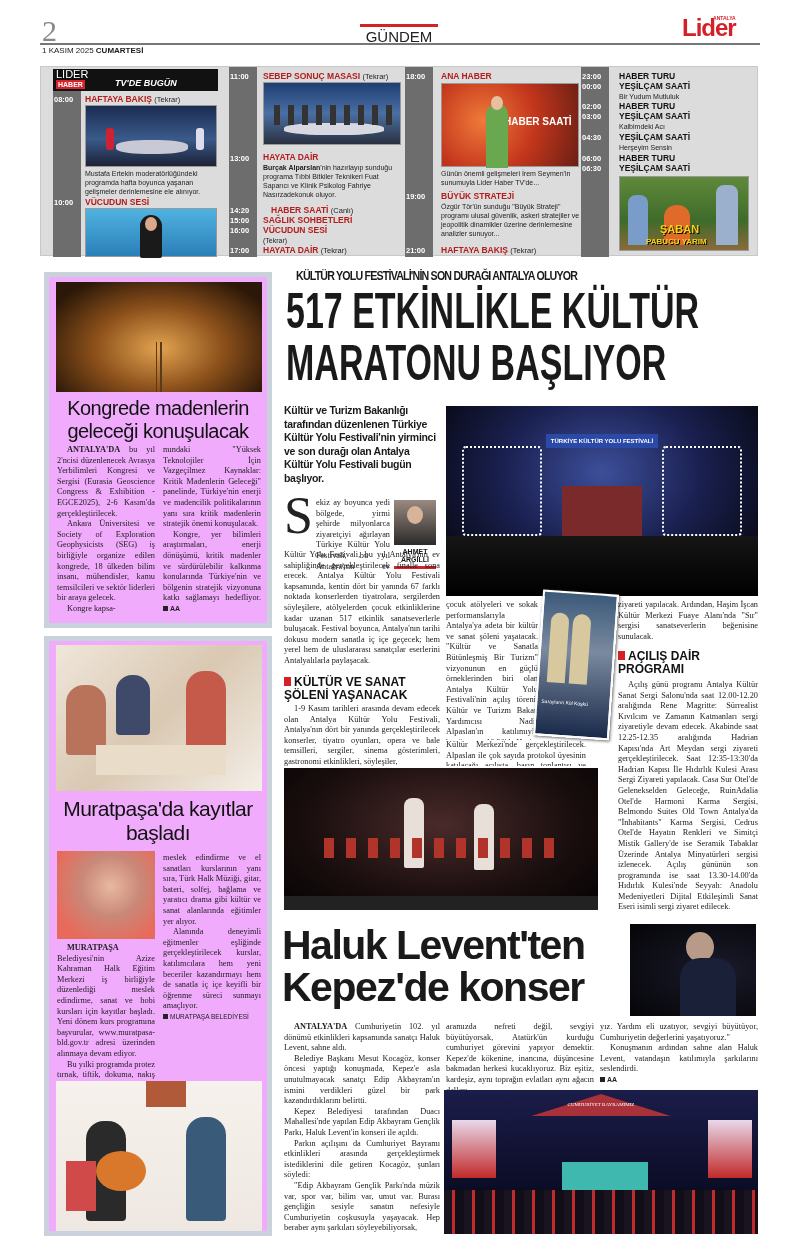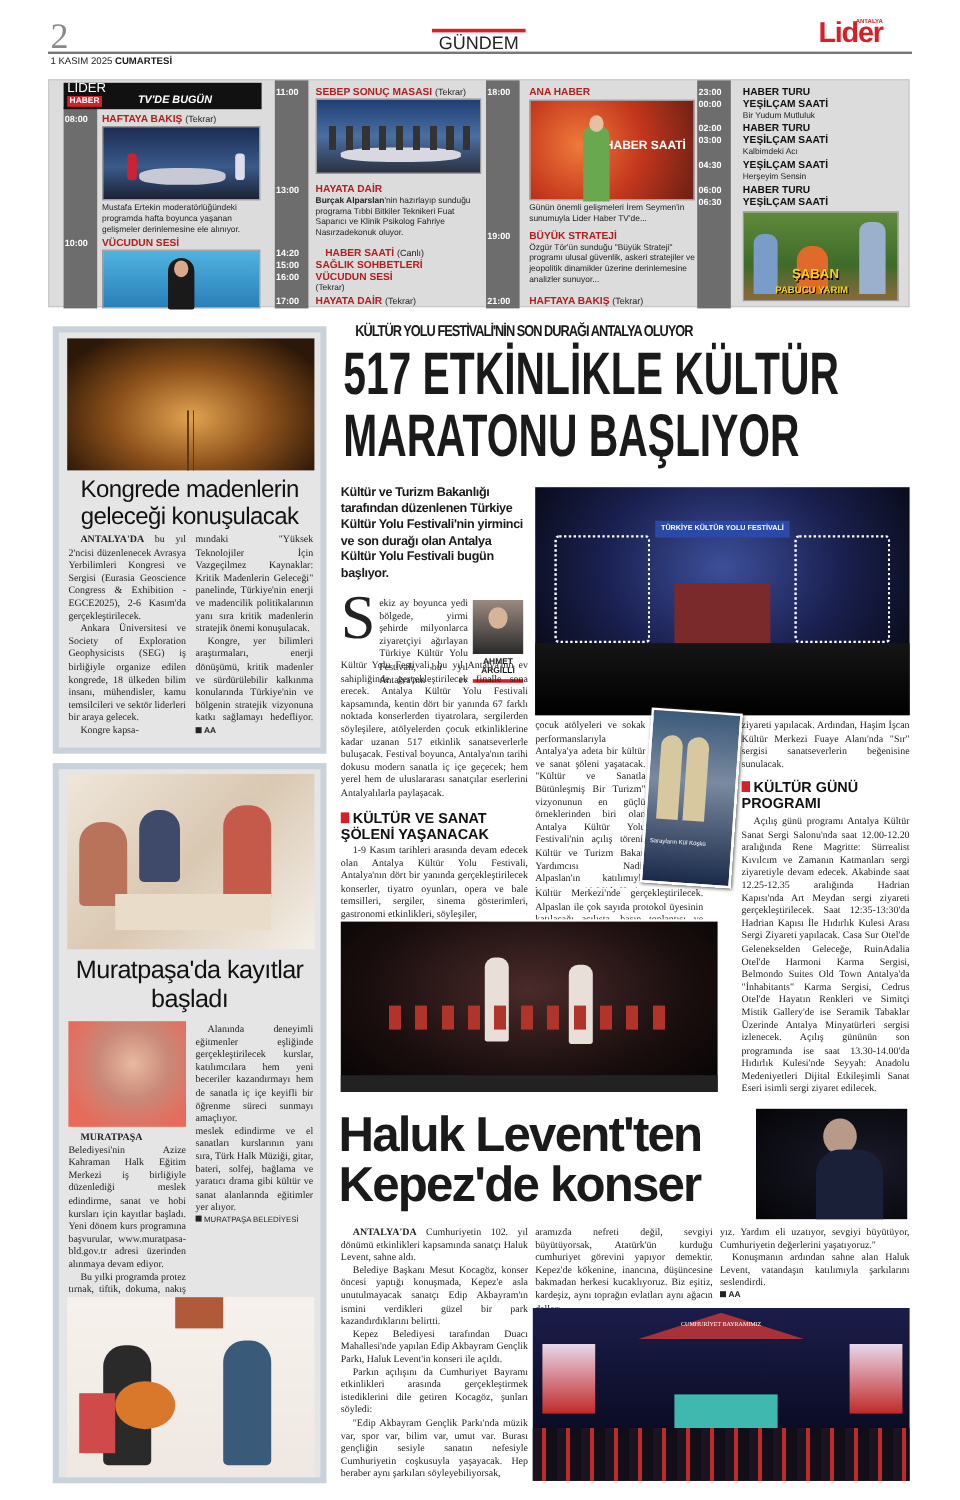--- a/index.html
+++ b/index.html
@@ -19,21 +19,21 @@
 #tv{left:40px;top:66px;width:718px;height:190px;background:#dcdcdc;border:1px solid #c8c8c8}
 .tcol{position:absolute;top:0;height:190px;background:#6d6d6d;width:28px}
 .time{position:absolute;font-family:"Liberation Sans",sans-serif;font-weight:bold;font-size:7.5px;color:#fff}
 .prog{position:absolute;font-family:"Liberation Sans",sans-serif;font-weight:bold;font-size:8.5px;color:#b31d1d;white-space:nowrap}
 .prog.blk{color:#111}
 .prog span{font-weight:normal;color:#222;font-size:7.5px}
 .desc{position:absolute;font-family:"Liberation Sans",sans-serif;font-size:7px;line-height:9px;color:#222}
 .ph{position:absolute;border:1px solid #999}
 #tvhead{left:12px;top:2px;width:165px;height:22px;background:#111;color:#fff}
 
-.lbox{position:absolute;background:#e5e5e5;border:5px solid #c9d2da}
+.lbox{position:absolute;background:#f0abfc;border:5px solid #c9d2da}
 .hl{font-family:"Liberation Sans",sans-serif;text-align:center;letter-spacing:-0.5px;color:#111}
 .body{font-size:8.3px;line-height:10.6px;text-align:justify;color:#222;hyphens:auto}
 .body p{text-indent:10px}
 .body b{font-weight:bold}
 .src{font-family:"Liberation Sans",sans-serif;font-size:7px;font-weight:bold}
 .sq{display:inline-block;width:5px;height:5px;background:#222;margin-right:2px}
 .subh{font-family:"Liberation Sans",sans-serif;font-weight:bold;font-size:12px;line-height:13px;color:#111}
 .subh i{display:inline-block;width:7px;height:9px;background:#d62027;margin-right:3px}
 </style>
 </head>
@@ -154,22 +154,22 @@
     <div class="abs" style="left:130px;top:26px;width:40px;height:80px;background:#c65a4a;border-radius:18px 18px 4px 4px"></div>
     <div class="abs" style="left:40px;top:100px;width:130px;height:30px;background:#e9dcc8"></div>
   </div>
   <div class="abs hl" style="left:0;top:156px;width:218px;font-size:21px;line-height:24px">Muratpaşa'da kayıtlar başladı</div>
   <div class="abs" style="left:8px;top:210px;width:98px;height:88px;background:radial-gradient(circle at 55% 40%,#e8b8a0,#c98878 40%,#e86a5a 80%)"></div>
   <div class="abs body" style="left:8px;top:302px;width:98px">
     <p><b>MURATPAŞA</b><span> Belediyesi'nin Azize Kahraman Halk Eğitim Merkezi iş birliğiyle düzenlediği meslek edindirme, sanat ve hobi kursları için kayıtlar başladı. Yeni dönem kurs programına başvurular, www.muratpasa-bld.gov.tr adresi üzerinden alınmaya devam ediyor.</span></p>
     <p>Bu yılki programda protez tırnak, tiftik, dokuma, nakış ve halk oyunları gibi</p>
   </div>
   <div class="abs body" style="left:114px;top:212px;width:98px">
+    <p style="text-indent:0">meslek edindirme ve el sanatları kurslarının yanı sıra, Türk Halk Müziği, gitar, bateri, solfej, bağlama ve yaratıcı drama gibi kültür ve sanat alanlarında eğitimler yer alıyor.</p>
     <p>Alanında deneyimli eğitmenler eşliğinde gerçekleştirilecek kurslar, katılımcılara hem yeni beceriler kazandırmayı hem de sanatla iç içe keyifli bir öğrenme süreci sunmayı amaçlıyor.</p>
-    <p style="text-indent:0">meslek edindirme ve el sanatları kurslarının yanı sıra, Türk Halk Müziği, gitar, bateri, solfej, bağlama ve yaratıcı drama gibi kültür ve sanat alanlarında eğitimler yer alıyor.</p>
     <div class="src" style="font-weight:normal;font-size:6.5px"><i class="sq"></i><span>MURATPAŞA BELEDİYESİ</span></div>
   </div>
   <div class="abs" style="left:7px;top:440px;width:206px;height:150px;background:linear-gradient(180deg,#f6f1ec,#efe8e2)">
     <div class="abs" style="left:30px;top:40px;width:40px;height:100px;background:#2a2a2a;border-radius:18px 18px 4px 4px"></div>
     <div class="abs" style="left:40px;top:70px;width:50px;height:40px;background:#d9782a;border-radius:50%"></div>
     <div class="abs" style="left:10px;top:80px;width:30px;height:50px;background:#d04a4a"></div>
     <div class="abs" style="left:130px;top:36px;width:40px;height:104px;background:#3a5a7a;border-radius:18px 18px 4px 4px"></div>
     <div class="abs" style="left:90px;top:0;width:40px;height:26px;background:#b05a3a"></div>
   </div>
 </div>
@@ -210,21 +210,21 @@
 
 <div class="abs body" style="left:446px;top:600px;width:92px;height:140px;overflow:hidden"><span>çocuk atölyeleri ve sokak performanslarıyla Antalya'ya adeta bir kültür ve sanat şöleni yaşatacak. "Kültür ve Sanatla Bütünleşmiş Bir Turizm" vizyonunun en güçlü örneklerinden biri olan Antalya Kültür Yolu Festivali'nin açılış töreni, Kültür ve Turizm Bakan Yardımcısı Nadir Alpaslan'ın katılımıyla bugün saat: 10.30'da Haşim İşcan Kültür Merkezi'nde gerçekleştirilecek. Alpaslan ile çok sayıda protokol üyesinin katılacağı açılışta, basın toplantısı ve sergi</span></div>
 <div class="abs" style="left:538px;top:592px;width:76px;height:146px;background:linear-gradient(180deg,#3c5a7a,#7a8aa0 40%,#1a2a4a);transform:rotate(4deg);border:2px solid #fff;box-shadow:1px 1px 3px #666">
   <div class="abs" style="left:8px;top:20px;width:18px;height:70px;background:#d8c8a0;border-radius:9px 9px 0 0"></div>
   <div class="abs" style="left:30px;top:20px;width:18px;height:70px;background:#d8c8a0;border-radius:9px 9px 0 0"></div>
   <div class="abs sans" style="left:4px;top:106px;font-size:5px;color:#fff">Sarayların Kül Köşkü</div>
 </div>
 <div class="abs body" style="left:446px;top:740px;width:140px;height:26px;overflow:hidden">Kültür Merkezi'nde gerçekleştirilecek. Alpaslan ile çok sayıda protokol üyesinin katılacağı açılışta, basın toplantısı ve sergi</div>
 
 <div class="abs body" style="left:618px;top:600px;width:140px"><span>ziyareti yapılacak. Ardından, Haşim İşcan Kültür Merkezi Fuaye Alanı'nda "Sır" sergisi sanatseverlerin beğenisine sunulacak.</span></div>
-<div class="abs subh" style="left:618px;top:650px;width:140px"><i></i><span>KÜLTÜR GÜNÜ PROGRAMI</span></div>
+<div class="abs subh" style="left:618px;top:650px;width:140px"><i></i><span>AÇILIŞ DAİR PROGRAMI</span></div>
 <div class="abs body" style="left:618px;top:680px;width:140px;height:232px;overflow:hidden">
     <p>Açılış günü programı Antalya Kültür Sanat Sergi Salonu'nda saat 12.00-12.20 aralığında Rene Magritte: Sürrealist Kıvılcım ve Zamanın Katmanları sergi ziyaretiyle devam edecek. Akabinde saat 12.25-12.35 aralığında Hadrian Kapısı'nda Art Meydan sergi ziyareti gerçekleştirilecek. Saat 12:35-13:30'da Hadrian Kapısı İle Hıdırlık Kulesi Arası Sergi Ziyareti yapılacak. Casa Sur Otel'de Gelenekselden Geleceğe, RuinAdalia Otel'de Harmoni Karma Sergisi, Belmondo Suites Old Town Antalya'da "İnhabitants" Karma Sergisi, Cedrus Otel'de Hayatın Renkleri ve Simitçi Mistik Gallery'de ise Seramik Tabaklar Üzerinde Antalya Minyatürleri sergisi izlenecek. Açılış gününün son programında ise saat 13.30-14.00'da Hıdırlık Kulesi'nde Seyyah: Anadolu Medeniyetleri Dijital Etkileşimli Sanat Eseri isimli sergi ziyaret edilecek.</p>
   </div>
 
 <div class="abs" style="left:284px;top:768px;width:314px;height:142px;background:radial-gradient(ellipse at 50% 40%,#4a2a2a,#1a0e0e 60%,#050303)">
   <div class="abs" style="left:120px;top:30px;width:20px;height:70px;background:#e8e0d8;border-radius:8px 8px 2px 2px"></div>
   <div class="abs" style="left:190px;top:36px;width:20px;height:66px;background:#e8e0d8;border-radius:8px 8px 2px 2px"></div>
   <div class="abs" style="left:40px;top:70px;width:240px;height:20px;background:repeating-linear-gradient(90deg,#b0342a 0 10px,transparent 10px 22px)"></div>
   <div class="abs" style="left:0;top:128px;width:314px;height:14px;background:#222"></div>
 </div>

